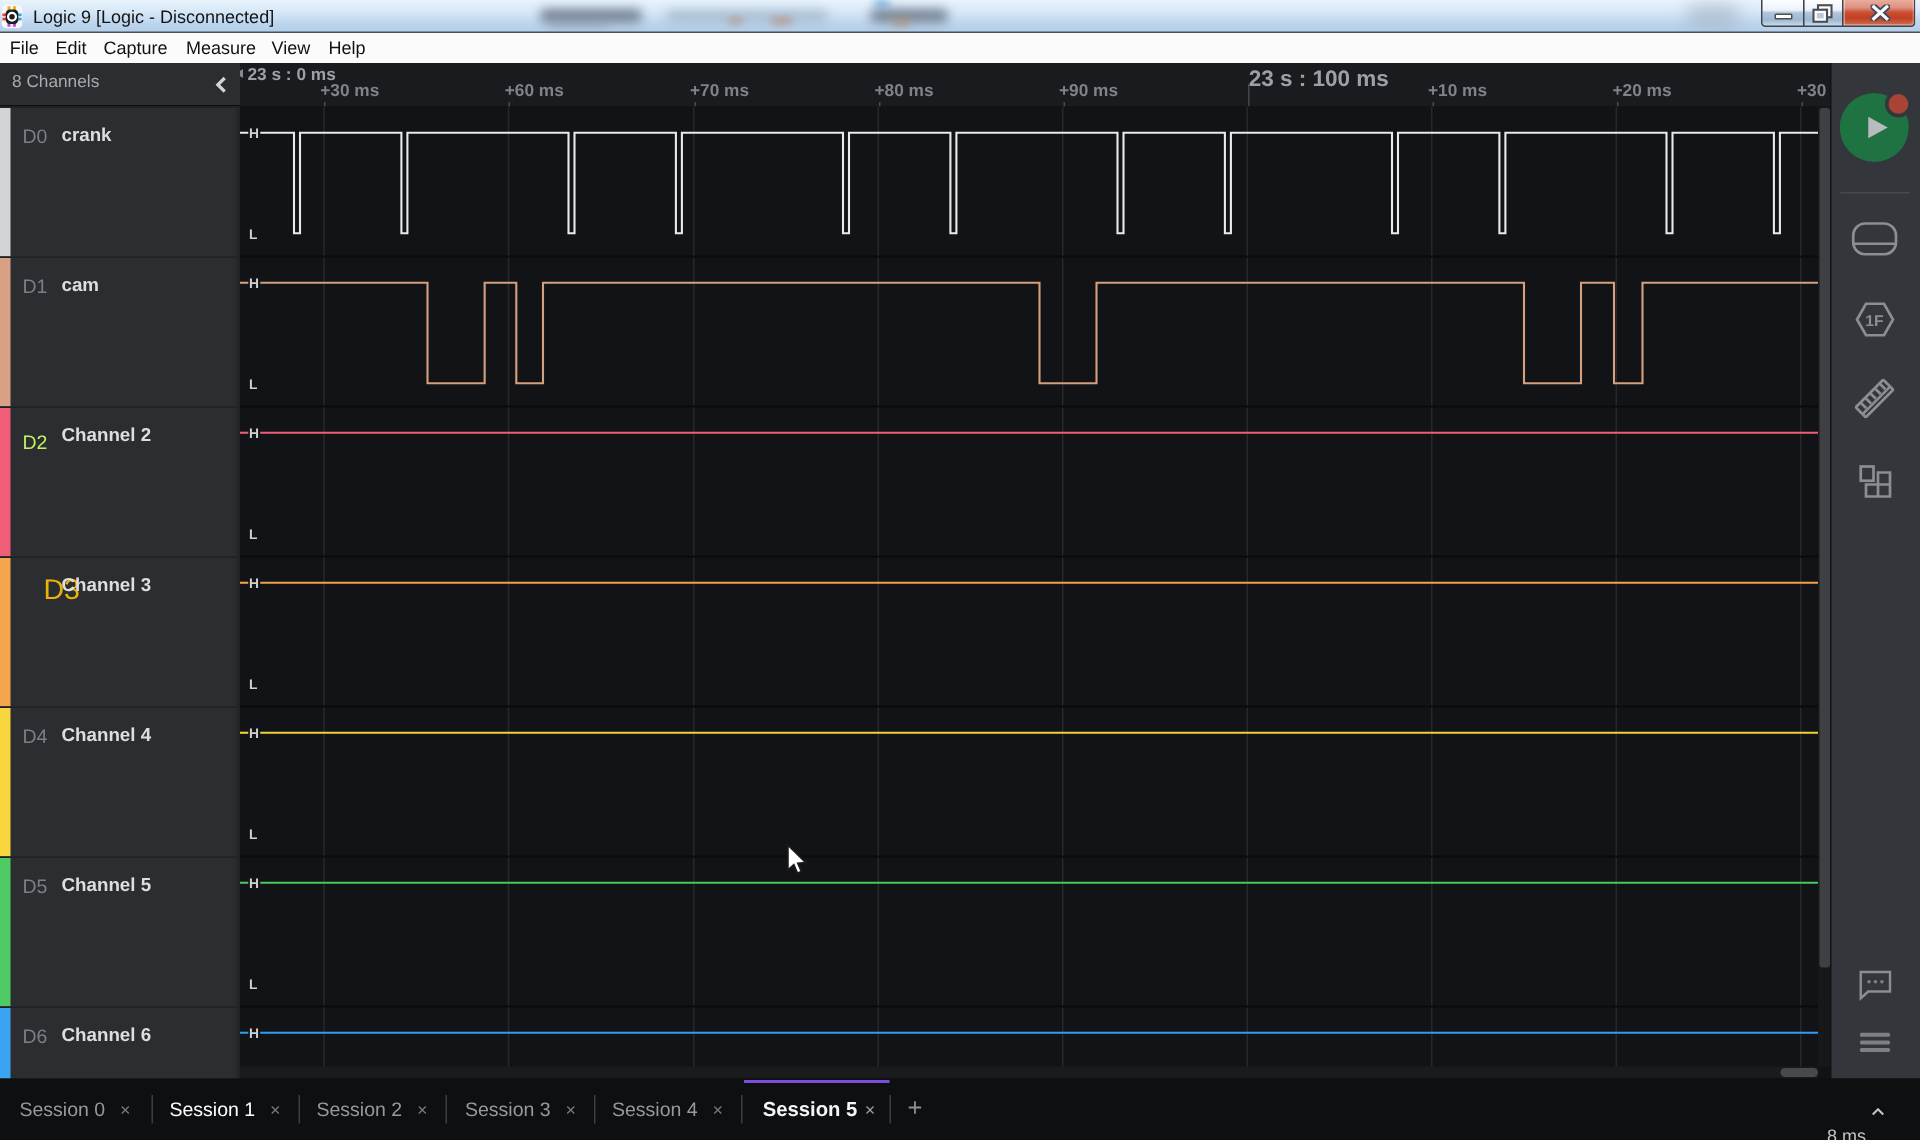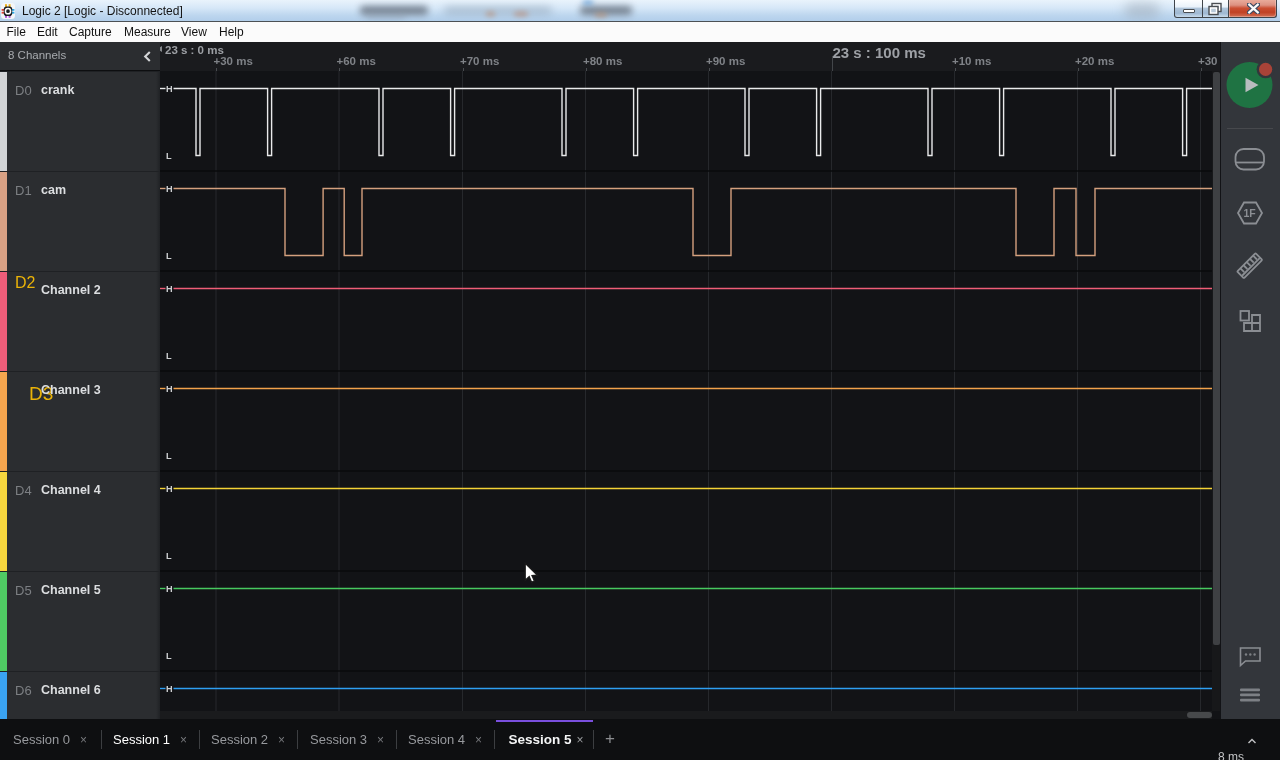--- a/index.html
+++ b/index.html
@@ -25,21 +25,21 @@
     <rect x="7.6" y="1.2" width="2" height="3" fill="#e8b01e"></rect>
 <rect x="4" y="11.8" width="2" height="3" fill="#b04fd8"></rect>
     <rect x="7.6" y="11.8" width="2" height="3" fill="#b04fd8"></rect>
 <rect x="0.6" y="6" width="3" height="1.8" fill="#e04438"></rect>
     <rect x="0.6" y="8.8" width="3" height="1.8" fill="#e04438"></rect>
 <rect x="10.4" y="6" width="3" height="1.8" fill="#28a8e8"></rect>
     <rect x="10.4" y="8.8" width="3" height="1.8" fill="#28a8e8"></rect>
 <rect x="2.8" y="3.4" width="8.4" height="9.6" rx="2.8" fill="#1c1e22"></rect>
 <circle cx="7" cy="8.2" r="2.6" fill="none" stroke="#fff" stroke-width="1.5"></circle>
 </svg>
-<div style="position:absolute;left:22px;top:3.5px;font-size:12px;color:#141414">Logic 2 [Logic - Disconnected]</div>
+<div style="position:absolute;left:22px;top:3.5px;font-size:12px;color:#141414">Logic 9 [Logic - Disconnected]</div>
 
 <div style="position:absolute;left:1174px;top:0;width:104px;height:19px">
  <div style="position:absolute;left:0;top:0;width:29px;height:18px;background:linear-gradient(180deg,#fdfeff 0%,#eaf2fa 40%,#b0c5da 50%,#9fb8d2 78%,#c8dbec 100%);border:1px solid #3f444a;border-top:none;border-radius:0 0 0 3px;box-sizing:border-box"></div>
  <div style="position:absolute;left:28px;top:0;width:27px;height:18px;background:linear-gradient(180deg,#fdfeff 0%,#eaf2fa 40%,#b0c5da 50%,#9fb8d2 78%,#c8dbec 100%);border:1px solid #3f444a;border-top:none;box-sizing:border-box"></div>
  <div style="position:absolute;left:54px;top:0;width:49px;height:18px;background:linear-gradient(180deg,#e9ab9b 0%,#dd9181 30%,#cb4f33 48%,#c04124 72%,#cd6247 92%,#d67c62 100%);border:1px solid #3f444a;border-top:none;border-radius:0 0 3px 0;box-sizing:border-box;box-shadow:inset 1px 0 0 rgba(255,255,255,.4),inset -1px -1px 0 rgba(255,255,255,.25)"></div>
  <div style="position:absolute;left:9px;top:8.5px;width:12px;height:4.5px;background:#fff;border:1px solid #4a4e53;border-radius:1px;box-sizing:border-box"></div>
  <svg style="position:absolute;left:32px;top:2px" width="18" height="14" viewBox="0 0 18 14">
   <rect x="6" y="1.5" width="9" height="8" fill="#fff" stroke="#4a4e53" stroke-width="1.4"></rect>
   <rect x="8.2" y="3.7" width="4.6" height="3.6" fill="#b9c9d9"></rect>
   <rect x="3" y="4.5" width="9" height="8" fill="#fff" stroke="#4a4e53" stroke-width="1.4"></rect>
@@ -150,21 +150,21 @@
     <div style="position:absolute;left:15px;top:10.5px;font-size:13px;color:#7c7f83">D0</div>
     <div style="position:absolute;left:41px;top:10.5px;font-size:12.5px;font-weight:bold;color:#dcdee0">crank</div>
   </div>
   <div style="position:absolute;left:0;top:171px;width:160px;height:100px;background:#2b2d30;border-top:1px solid #1f2124;box-sizing:border-box">
     <div style="position:absolute;left:0;top:0;width:6.5px;height:100%;background:#d9a184"></div>
     <div style="position:absolute;left:15px;top:10.5px;font-size:13px;color:#7c7f83">D1</div>
     <div style="position:absolute;left:41px;top:10.5px;font-size:12.5px;font-weight:bold;color:#dcdee0">cam</div>
   </div>
   <div style="position:absolute;left:0;top:271px;width:160px;height:100px;background:#2b2d30;border-top:1px solid #1f2124;box-sizing:border-box">
     <div style="position:absolute;left:0;top:0;width:6.5px;height:100%;background:#ef5d79"></div>
-    <div style="position:absolute;left:15px;top:2px;font-size:16px;color:#eab308">D2</div>
+    <div style="position:absolute;left:15px;top:15px;font-size:13px;color:#bef264">D2</div>
     <div style="position:absolute;left:41px;top:10.5px;font-size:12.5px;font-weight:bold;color:#dcdee0">Channel 2</div>
   </div>
   <div style="position:absolute;left:0;top:371px;width:160px;height:100px;background:#2b2d30;border-top:1px solid #1f2124;box-sizing:border-box">
     <div style="position:absolute;left:0;top:0;width:6.5px;height:100%;background:#f5a54e"></div>
     <div style="position:absolute;left:29px;top:10.5px;font-size:19px;color:#eab308">D3</div>
     <div style="position:absolute;left:41px;top:10.5px;font-size:12.5px;font-weight:bold;color:#dcdee0">Channel 3</div>
   </div>
   <div style="position:absolute;left:0;top:471px;width:160px;height:100px;background:#2b2d30;border-top:1px solid #1f2124;box-sizing:border-box">
     <div style="position:absolute;left:0;top:0;width:6.5px;height:100%;background:#f7d63e"></div>
     <div style="position:absolute;left:15px;top:10.5px;font-size:13px;color:#7c7f83">D4</div>

